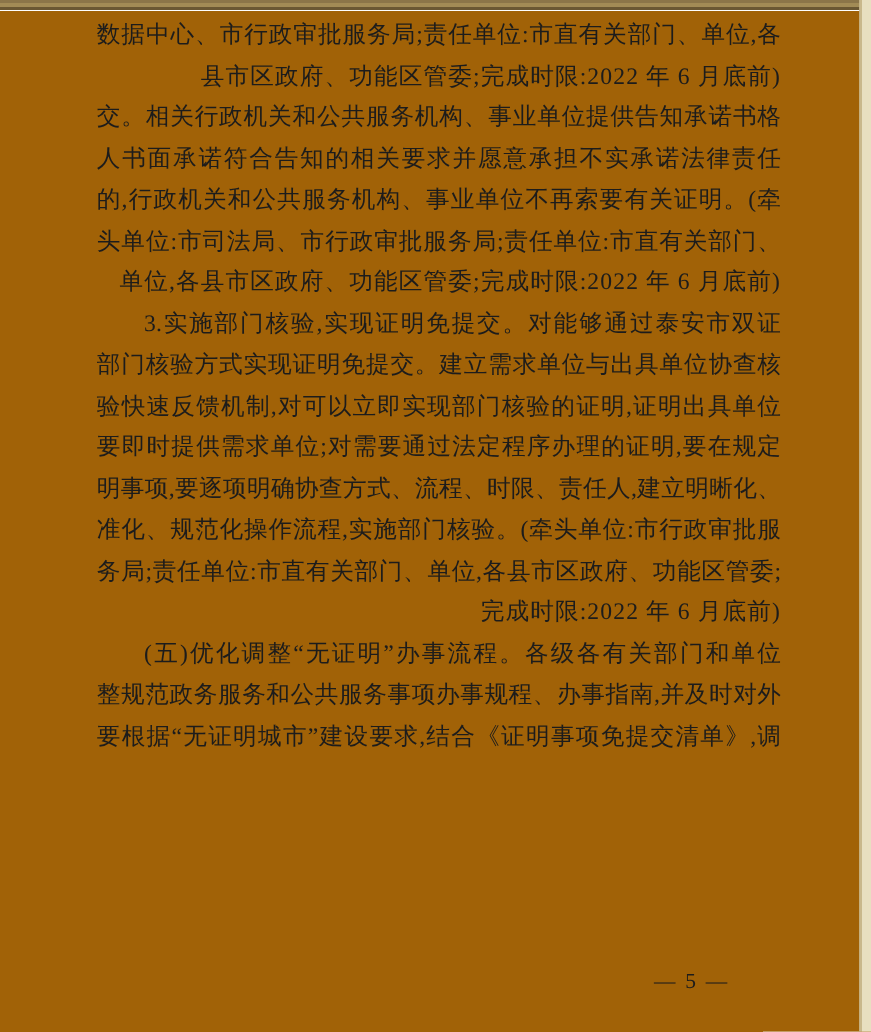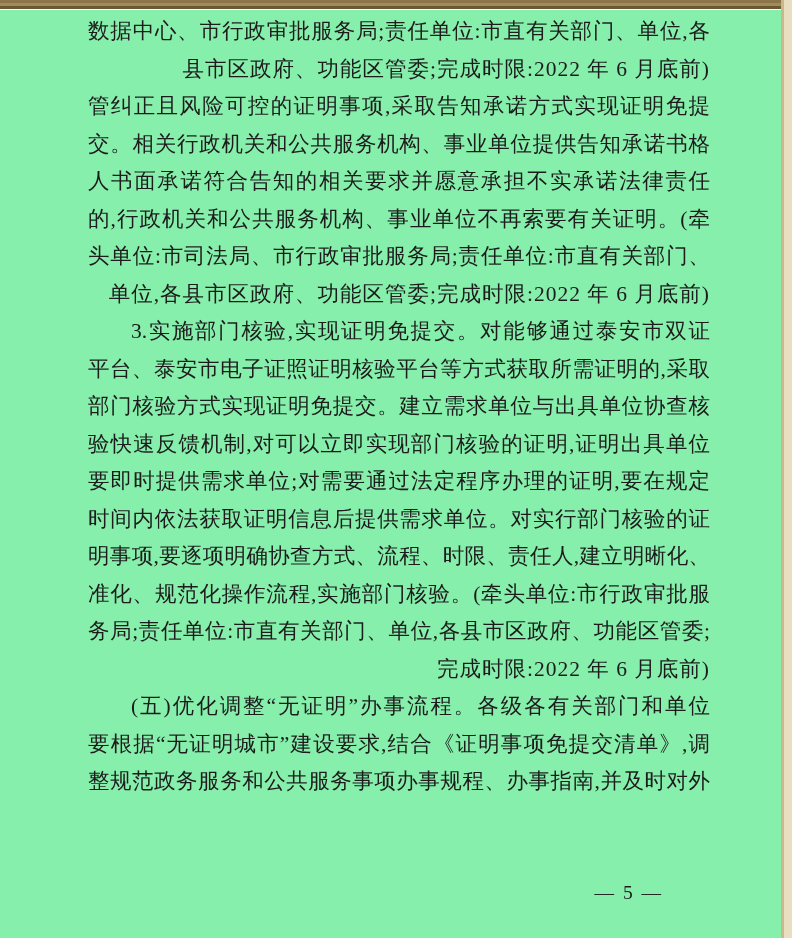--- a/index.html
+++ b/index.html
@@ -1,21 +1,21 @@
 <!DOCTYPE html>
 <html><head>
 <meta charset="utf-8">
 <style>
   * { margin: 0; padding: 0; box-sizing: border-box; }
   html, body { background: #ffffff; }
   .page {
     position: relative;
     width: 792px;
     height: 938px;
-    background: #86efac;
+    background: #a16207;
     overflow: hidden;
     font-family: "Liberation Serif", "DejaVu Serif", serif;
     color: #1c1c1c;
   }
   .edge-top {
     position: absolute;
     top: 0; left: 0;
     width: 100%; height: 10px;
     background: linear-gradient(
       to bottom,
@@ -75,35 +75,32 @@
 </head>
 <body>
 
 <div class="page">
   <div class="edge-top"></div>
   <div class="edge-right"></div>
 
   <div class="content">
     <div class="line fill">数据中心、市行政审批服务局;责任单位:市直有关部门、单位,各</div>
     <div class="line end">县市区政府、功能区管委;完成时限:2022 年 6 月底前)</div>
-    <div class="line fill">管纠正且风险可控的证明事项,采取告知承诺方式实现证明免提</div>
     <div class="line fill">交。相关行政机关和公共服务机构、事业单位提供告知承诺书格</div>
     <div class="line fill">人书面承诺符合告知的相关要求并愿意承担不实承诺法律责任</div>
     <div class="line fill">的,行政机关和公共服务机构、事业单位不再索要有关证明。(牵</div>
     <div class="line fill">头单位:市司法局、市行政审批服务局;责任单位:市直有关部门、</div>
     <div class="line end">单位,各县市区政府、功能区管委;完成时限:2022 年 6 月底前)</div>
     <div class="line fill indent">3.实施部门核验,实现证明免提交。对能够通过泰安市双证</div>
-    <div class="line fill">平台、泰安市电子证照证明核验平台等方式获取所需证明的,采取</div>
     <div class="line fill">部门核验方式实现证明免提交。建立需求单位与出具单位协查核</div>
     <div class="line fill">验快速反馈机制,对可以立即实现部门核验的证明,证明出具单位</div>
     <div class="line fill">要即时提供需求单位;对需要通过法定程序办理的证明,要在规定</div>
-    <div class="line fill">时间内依法获取证明信息后提供需求单位。对实行部门核验的证</div>
     <div class="line fill">明事项,要逐项明确协查方式、流程、时限、责任人,建立明晰化、标</div>
     <div class="line fill">准化、规范化操作流程,实施部门核验。(牵头单位:市行政审批服</div>
     <div class="line fill">务局;责任单位:市直有关部门、单位,各县市区政府、功能区管委;</div>
     <div class="line end">完成时限:2022 年 6 月底前)</div>
     <div class="line fill indent">(五)优化调整“无证明”办事流程。各级各有关部门和单位</div>
+    <div class="line fill">整规范政务服务和公共服务事项办事规程、办事指南,并及时对外</div>
     <div class="line fill">要根据“无证明城市”建设要求,结合《证明事项免提交清单》,调</div>
-    <div class="line fill">整规范政务服务和公共服务事项办事规程、办事指南,并及时对外</div>
   </div>
 
   <div class="page-num">— 5 —</div>
 </div>
 
 </body></html>

